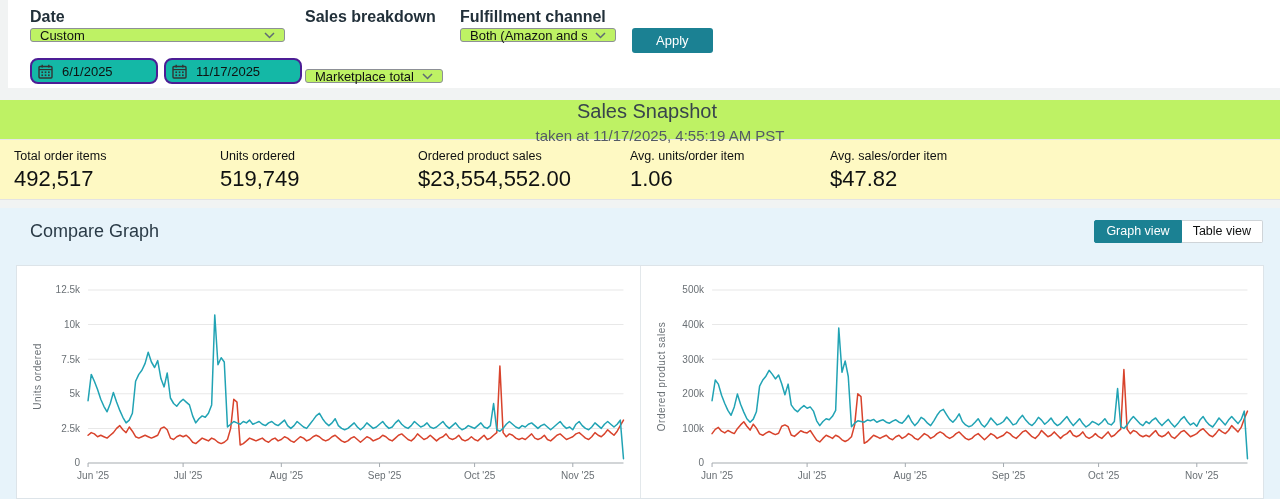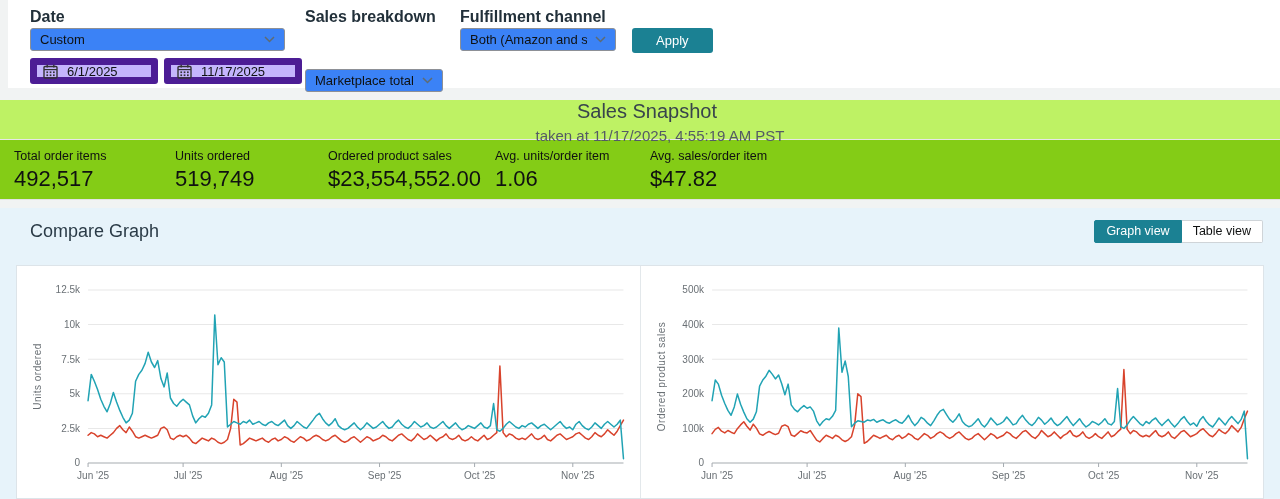--- a/index.html
+++ b/index.html
@@ -8,51 +8,52 @@
     width:1280px; height:499px; overflow:hidden;
     background:#f1f3f3; color:#0f1111;
     font-family:"Liberation Sans", sans-serif;
   }
   
   .filters { position:relative; height:88px; background:#ffffff; }
   .edge-strip { position:absolute; left:0; top:0; width:8px; height:88px; background:#f1f3f3; }
   .fgroup { position:absolute; top:8px; }
   .flabel { font-weight:bold; font-size:16px; color:#22303a; }
   .select {
-    position:absolute; height:23px; border:1px solid #8d9096; border-radius:3px;
-    background:#3b82f6; display:flex; align-items:center; justify-content:space-between;
+    position:absolute; height:14px; border:1px solid #8d9096; border-radius:3px;
+    background:#bef264; display:flex; align-items:center; justify-content:space-between;
     padding:0 9px; font-size:13px; color:#0f1111; cursor:pointer;
   }
   .chev { display:flex; align-items:center; margin-left:8px; }
   .date-row { position:absolute; left:30px; top:58px; display:flex; gap:6px; }
   .dateinput {
-    display:flex; align-items:center; height:26px; border:7px solid #4c1d95;
-    border-radius:3px; background:#c4b5fd; padding-left:6px;
+    display:flex; align-items:center; height:26px; border:2px solid #4c1d95;
+    border-radius:8px; background:#14b8a6; padding-left:6px;
   }
   .cal { display:flex; align-items:center; margin-right:7px; }
   .dateinput input {
     border:none; outline:none; font-size:13px; color:#0f1111; width:86px;
     font-family:"Liberation Sans", sans-serif; background:transparent;
   }
   .apply-btn {
     position:absolute; left:632px; top:28px; height:25px; padding:0 24px;
     background:#1b8193; color:#fff; border:none; border-radius:3px;
     font-size:13px; font-family:"Liberation Sans", sans-serif; cursor:pointer;
   }
   .hgap { height:12px; background:#f1f3f3; }
   
   .snap-head {
     background:#bef264; height:40px; display:flex; align-items:center;
     padding-left:14px; border-bottom:1px solid #e7e7e7;flex-direction:column;
   }
   .snap-title { font-size:20px; color:#38444c; }
   .snap-taken { font-size:15px; color:#545b64; margin-left:26px; margin-top:4px; }
   .metrics {
-    background:#84cc16; height:60px; display:flex; padding:9px 0 0 14px;
+    background:#fef9c3; height:60px; display:flex; padding:9px 0 0 14px;
     border-bottom:1px solid #e3e3e3;
+    gap:45px;
   }
   .metric { white-space:nowrap; }
   .metric:nth-child(1){ width:161px; } .metric:nth-child(2){ width:153px; }
   .metric:nth-child(3){ width:167px; } .metric:nth-child(4){ width:155px; }
   .m-label { font-size:12.5px; color:#0f1111; margin-bottom:3px; }
   .m-value { font-size:22px; color:#0f1111; }
   .hgap2 { height:8px; background:#f1f3f3; }
   
   .compare { position:relative; background:#e7f3fa; height:291px; }
   .compare-title { position:absolute; left:30px; top:13px; font-size:18px; color:#2b3b47; }

